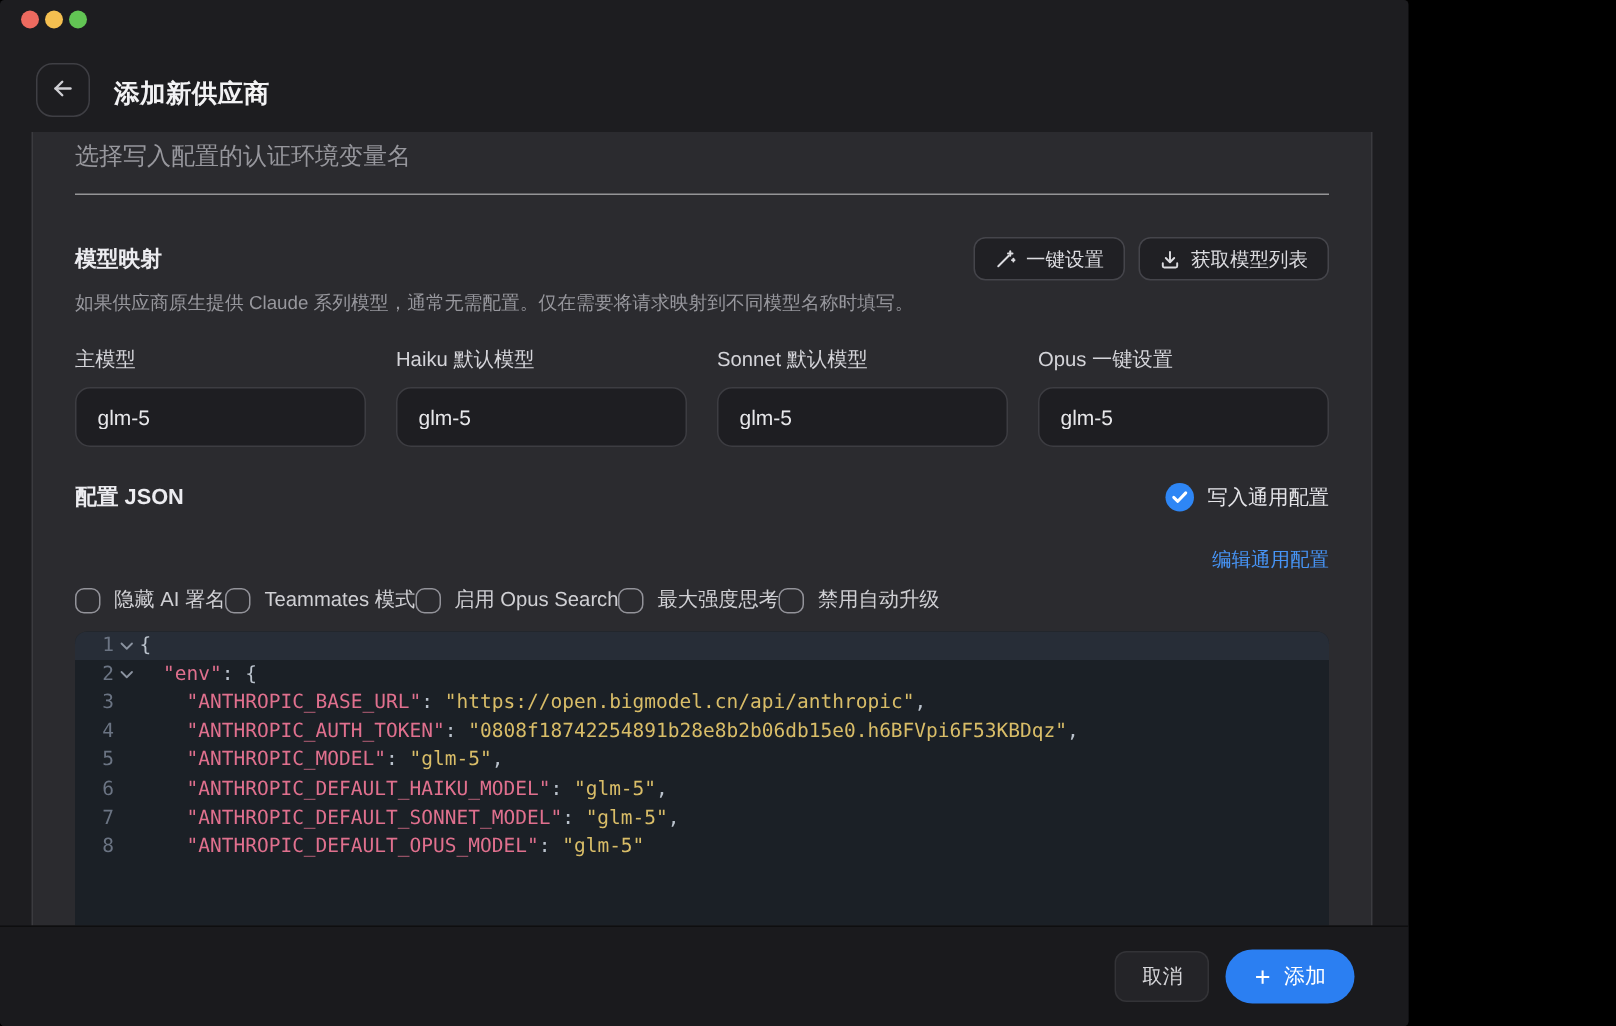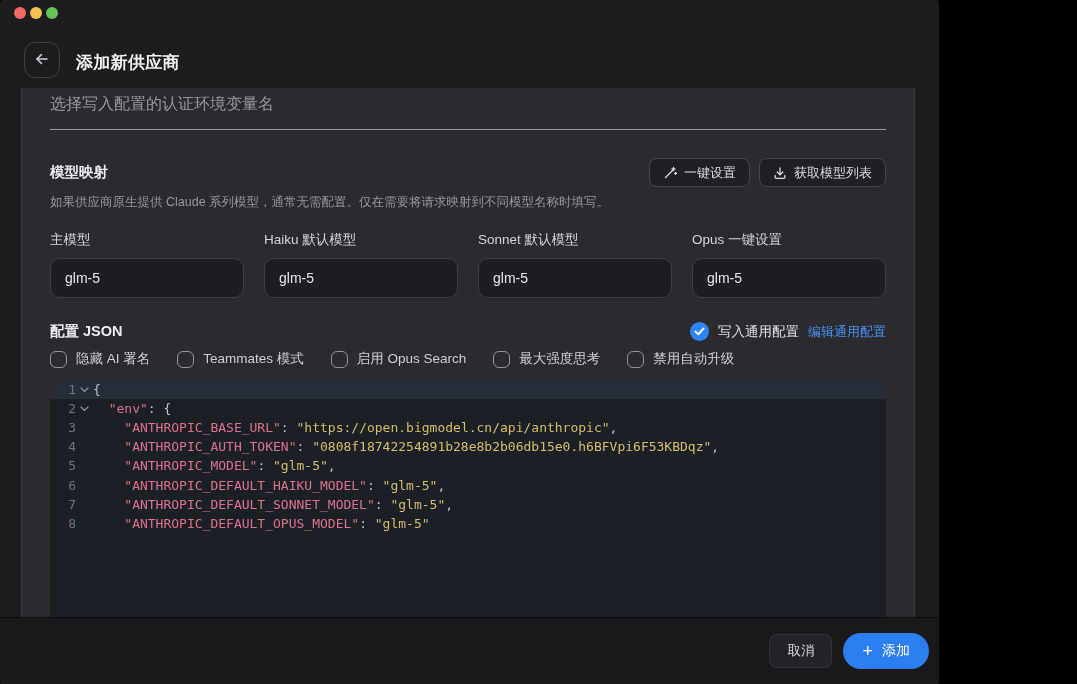--- a/index.html
+++ b/index.html
@@ -40,28 +40,28 @@
   .section-desc { font-size:12.5px; color:#97979d; margin-top:7px; }
 
   .fields-grid { display:grid; grid-template-columns:1fr 1fr 1fr 1fr; column-gap:20px;
     row-gap:17px; margin-top:20px; }
   .field-label { font-size:13.5px; color:#d4d4d9; margin-bottom:9px; }
   .text-input { width:100%; height:40px; background:#1e1e22; border:1px solid #3d3d42;
     border-radius:10px; color:#e7e7ea; font-size:14px; padding:0 14px;
     font-family:inherit; outline:none; }
 
   .config-row { display:flex; align-items:flex-start; justify-content:space-between; margin-top:24px; }
-  .config-right { display:flex; flex-direction:row; align-items:flex-end; gap:9px; }
+  .config-right { display:flex; flex-direction:column; align-items:flex-end; gap:23px; }
   .cb-inline { display:flex; align-items:center; gap:9px; cursor:pointer; }
   .cb-circle { width:19px; height:19px; border-radius:50%; background:#2e86f5;
     display:flex; align-items:center; justify-content:center; }
   .cb-inline .lbl { font-size:13.5px; color:#e4e4e8; }
   .link { font-size:13px; color:#4795f7; cursor:pointer; text-decoration:none; }
 
-  .options-row { display:flex; align-items:center; gap:27px; margin-top:9px; }
+  .options-row { display:flex; align-items:center; margin-top:9px; }
   .cb-item { display:flex; align-items:center; gap:9px; cursor:pointer; }
   .cb-box { width:17px; height:17px; border:1.6px solid #93939a; border-radius:6px;
     background:transparent; flex:0 0 auto; }
   .cb-label { font-size:13.5px; color:#d0d0d4; white-space:nowrap; }
 
   
   .editor { margin-top:12px; background:#1b2026; border-radius:8px 8px 0 0;
     overflow:hidden; height:300px;
     font-family:"DejaVu Sans Mono", monospace; font-size:13px; }
   .code-line { display:flex; align-items:center; height:19.1px; white-space:pre; }
@@ -70,21 +70,21 @@
   .fold { width:17px; text-align:center; color:#8b93a0; flex:0 0 auto;
     display:inline-flex; align-items:center; justify-content:center; cursor:pointer; }
   .code { color:#bac2cc; }
   .tok-key { color:#e0708e; }
   .tok-str { color:#d9bd68; }
   .tok-punct { color:#bac2cc; }
 
   
   .footer { position:absolute; left:0; right:0; bottom:0; height:67px; background:#1a1a1d;
     border-top:1px solid rgba(0,0,0,.45); display:flex; align-items:center;
-    justify-content:flex-end; gap:11px; padding-right:10px; }
+    justify-content:flex-end; gap:11px; padding-right:36px; }
   .cancel-btn { height:34px; padding:0 17px; background:#242428;
     border:1px solid rgba(255,255,255,.07); border-radius:8px; color:#d6d6da;
     font-size:13.5px; cursor:pointer; font-family:inherit; }
   .add-btn { height:36px; padding:0 19px; background:#2b7ff2; border:none;
     border-radius:18px; color:#fff; font-size:14px; display:flex; align-items:center;
     gap:9px; cursor:pointer; font-family:inherit; }
   .add-btn .plus { font-size:18px; font-weight:400; line-height:1; }
 </style>
 </head>
 <body>

